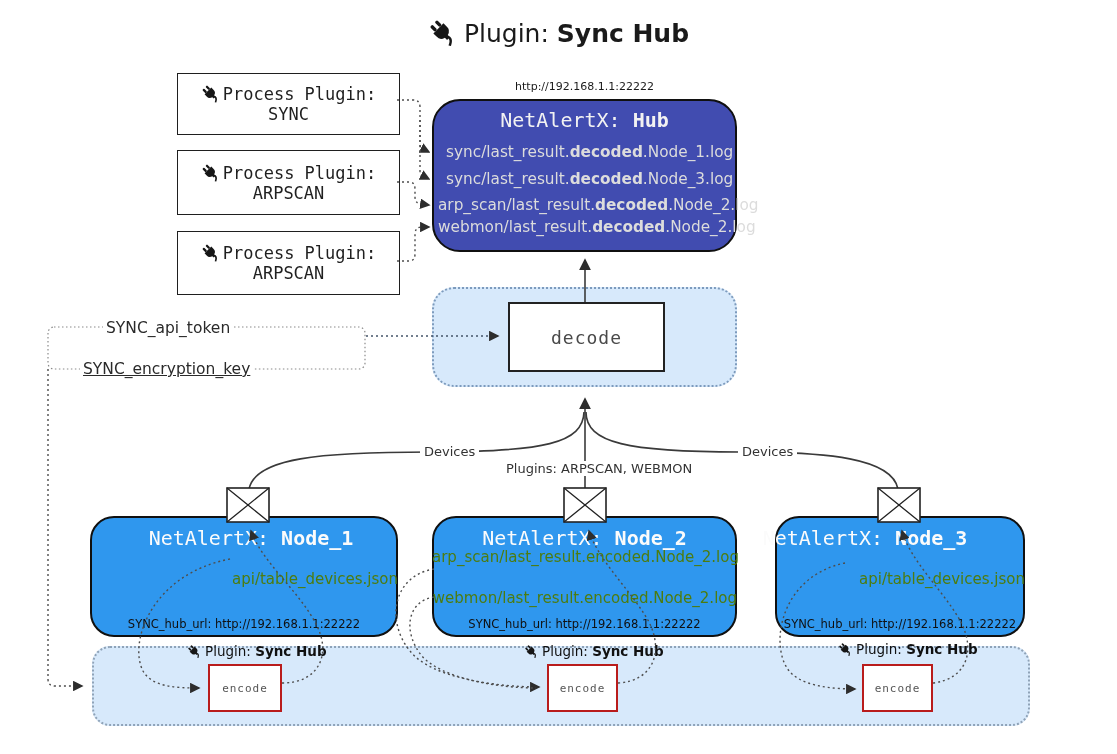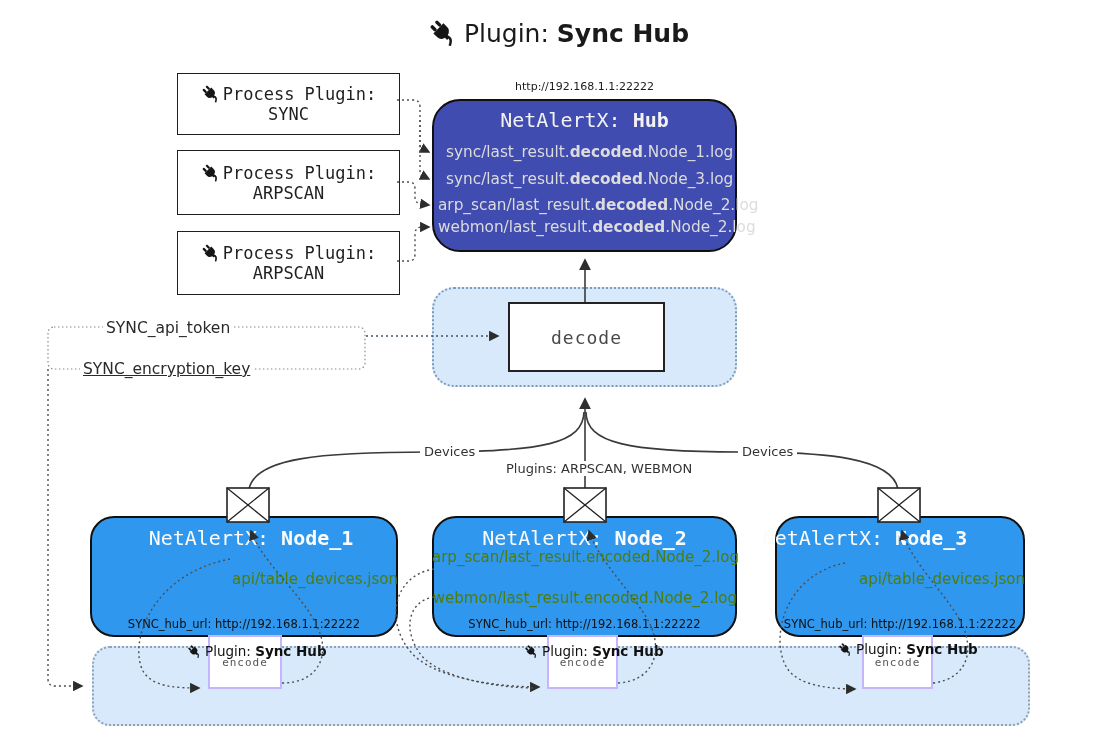--- a/index.html
+++ b/index.html
@@ -41,21 +41,21 @@
   
   .node{top:516px;height:121px;background:#2F97EE;border:2px solid #101010;border-radius:24px;
         box-sizing:border-box;}
   .node-title{top:526px;text-align:center;font-size:20px;color:#fbfbfb;white-space:nowrap;}
   .node-file{text-align:right;font-size:15px;color:#4d7c0f;white-space:nowrap;}
   .node-url{top:617px;text-align:center;font-size:11.5px;color:#101010;white-space:nowrap;}
 
   
   .bot-wrap{left:92px;top:646px;width:938px;height:80px;background:#D7E9FB;
             border:2px dotted #8fa3b8;border-radius:18px;box-sizing:border-box;}
-  .enc-box{top:635px;height:54px;background:#fff;border:2px solid #c4b5fd;box-sizing:border-box;
+  .enc-box{top:664px;height:48px;background:#fff;border:2px solid #b91c1c;box-sizing:border-box;
            display:flex;align-items:center;justify-content:center;font-size:11px;
            letter-spacing:1px;color:#555;}
   .enc-label{top:643px;display:flex;align-items:center;gap:3px;font-size:13.5px;color:#111;}
   .enc-label .plug-svg{width:15px;height:15px;}
 
   
   .edge-label{font-size:13px;color:#333;background:#fff;padding:0 4px;white-space:nowrap;}
 
   svg.overlay{position:absolute;left:0;top:0;width:1117px;height:754px;pointer-events:none;}
 </style>

